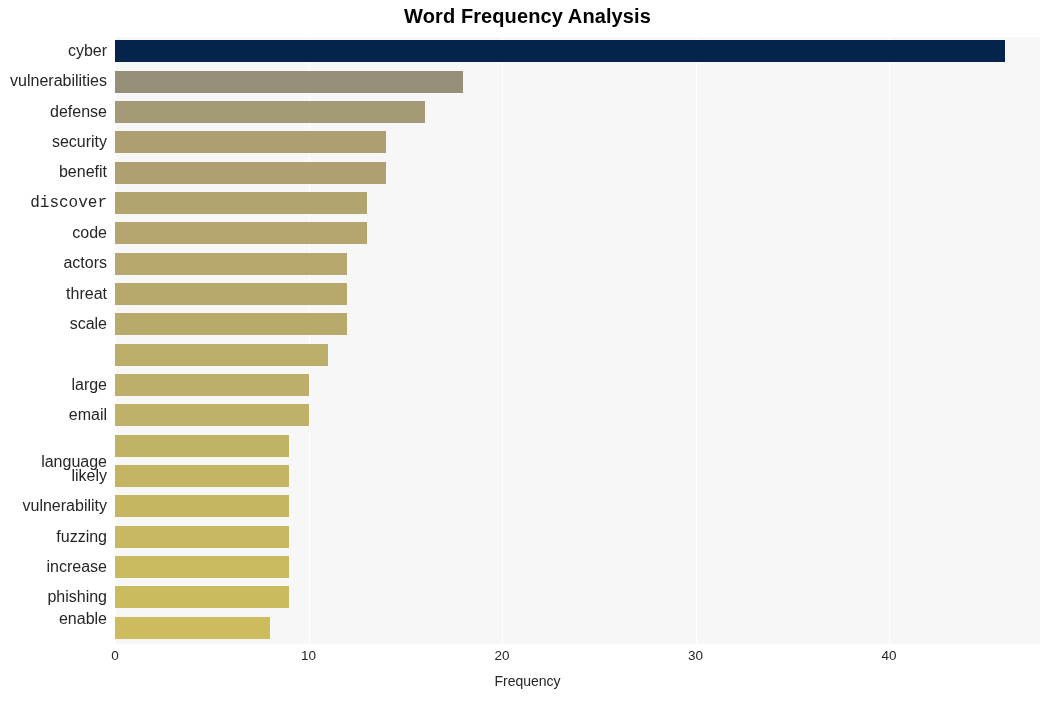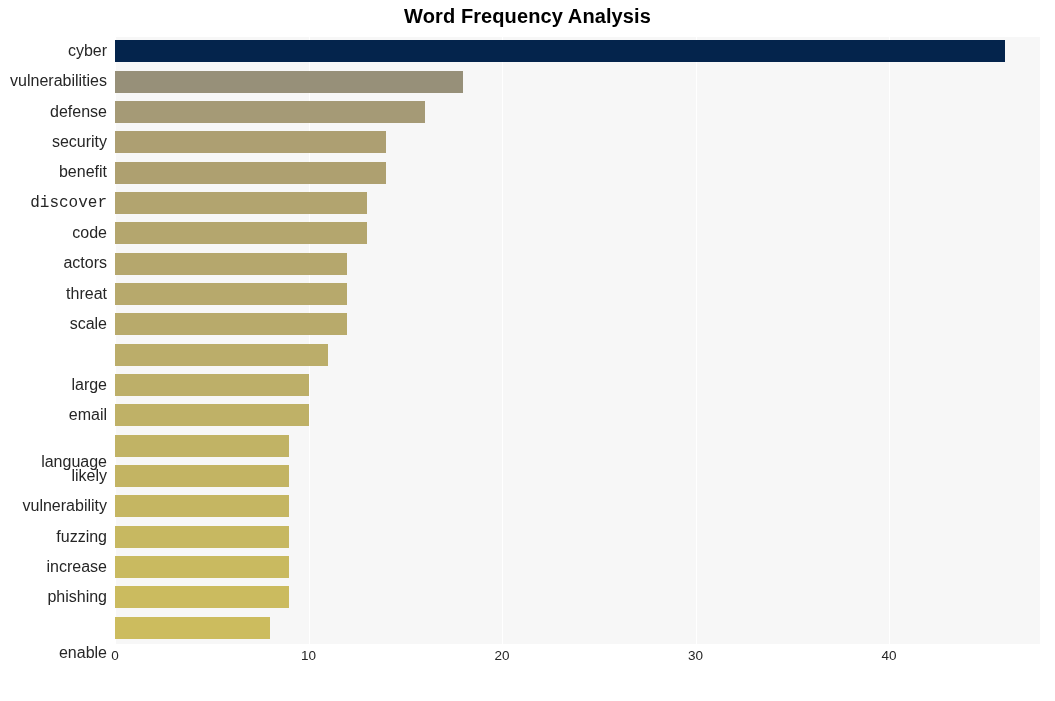--- a/index.html
+++ b/index.html
@@ -200,25 +200,26 @@
       <div class="ylabel" style="top: 242.8px;">threat</div>
       <div class="ylabel" style="top: 273.15px;">scale</div>
       <div class="ylabel" style="top: 333.85px; text-align: right;">large</div>
       <div class="ylabel" style="top: 364.2px;">email</div>
       <div class="ylabel" style="top: 394.55px; margin-top: 16px;">language</div>
       <div class="ylabel" style="top: 424.9px;">likely</div>
       <div class="ylabel" style="top: 455.25px;">vulnerability</div>
       <div class="ylabel" style="top: 485.6px;">fuzzing</div>
       <div class="ylabel" style="top: 515.95px;">increase</div>
       <div class="ylabel" style="top: 546.3px;">phishing</div>
-      <div class="ylabel" style="top: 602px;">enable</div>
+      <div class="ylabel" style="top: 568px;">enable</div>
     </div>
 
   <div class="xticks">
       <div class="xtick" style="left: 115px;">0</div>
       <div class="xtick" style="left: 308.515px;">10</div>
       <div class="xtick" style="left: 502.029px;">20</div>
       <div class="xtick" style="left: 695.544px;">30</div>
       <div class="xtick" style="left: 889.059px;">40</div>
     </div>
 
+  <div class="xaxis-title">Frequency</div>
 
 </div>
 
 </body></html>

